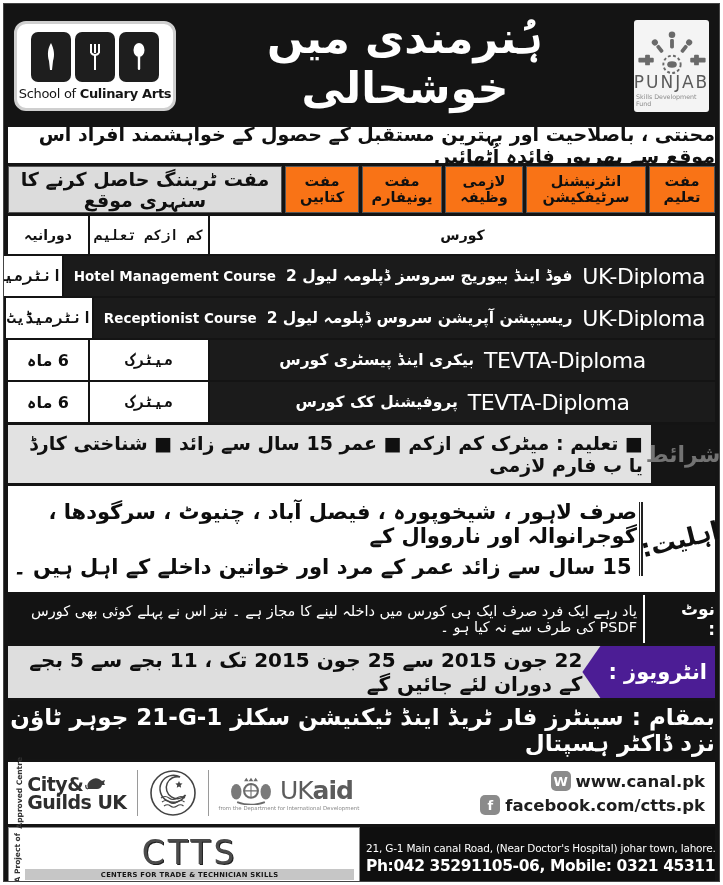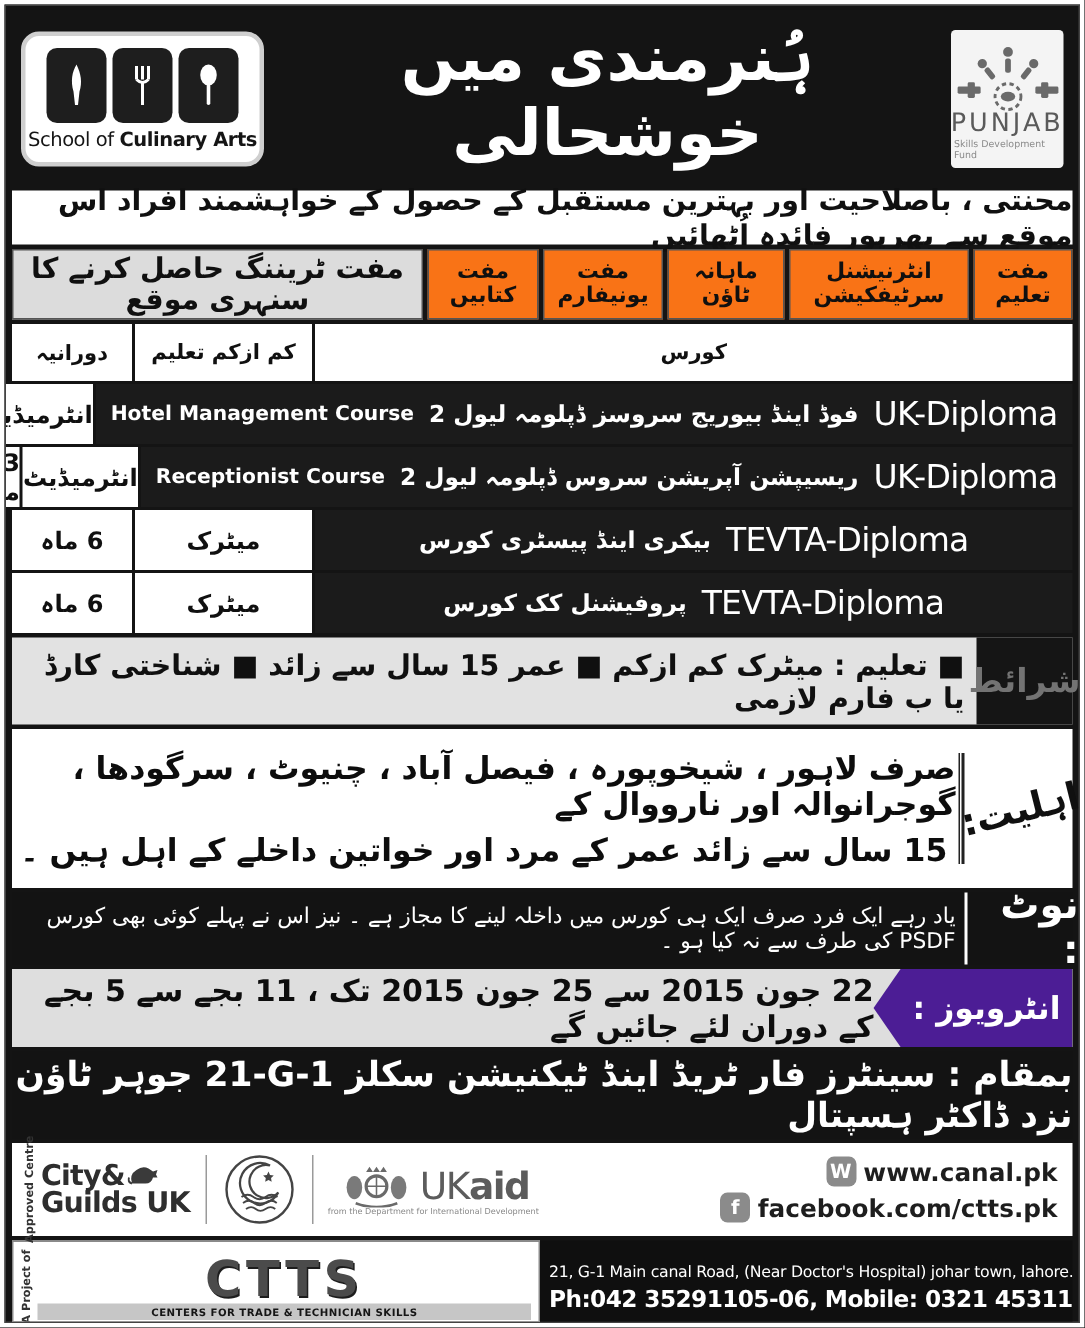--- a/index.html
+++ b/index.html
@@ -34,21 +34,21 @@
   .b0 { width:66px; } .b1 { width:120px; } .b2 { width:78px; } .b3 { width:80px; } .b4 { width:74px; }
   .benefit-highlight { flex:1; background:#dcdcdc; font-size:19px; }
 
   
   .tbl { flex:none; display:flex; flex-direction:column; gap:2px; }
   .tr { display:flex; direction:rtl; gap:2px; height:40px; }
   .tr.head { height:38px; }
   .cell { display:flex; align-items:center; justify-content:center; }
   .th { background:#fff; color:#101010; font-weight:bold; font-size:14px; }
   .td-light { background:#fff; color:#101010; font-size:16px; font-weight:bold; }
-  .col-course { flex:1; } .col-edu { width:118px; } .col-dur { width:80px; }
+  .col-course { flex:1; } .col-edu { width:118px;font-family:Liberation Mono, monospace; } .col-dur { width:80px; }
   .course-dark { background:#1b1b1b; color:#fff; display:flex; align-items:center; padding:0 10px; gap:10px; direction:rtl; }
   .course-dark.centered { justify-content:center; }
   .diploma { font-size:22px; letter-spacing:-0.5px; direction:ltr; white-space:nowrap; }
   .course-ur { font-size:15.5px; font-weight:bold; white-space:nowrap; }
   .course-en { font-size:13.5px; font-weight:bold; margin-right:auto; direction:ltr; white-space:nowrap; }
 
   
   .conditions { flex:none; height:58px; background:#e2e2e2; display:flex; direction:rtl; }
   .cond-label { flex:none; width:64px; background:#151515; color:#737373; display:flex; align-items:center; justify-content:center;
                 font-size:22px; font-weight:bold;text-align:right; }
@@ -56,21 +56,21 @@
                color:#101010; padding:0 8px; }
 
   .elig { flex:none; height:106px; background:#fff; display:flex; direction:rtl; align-items:stretch; }
   .elig-label { flex:none; width:70px; display:flex; align-items:center; justify-content:center;
                 font-size:25px; font-weight:bold; color:#101010; transform:rotate(-14deg); }
   .elig-bar { flex:none; width:4px; border-right:2px solid #222; border-left:1px solid #222; margin:16px 2px; }
   .elig-text { flex:1; display:flex; flex-direction:column; justify-content:center; align-items:center; gap:7px;
                font-size:21px; font-weight:bold; color:#0d0d0d; }
 
   .note { flex:none; height:48px; background:#131313; color:#fff; display:flex; direction:rtl; }
-  .note-label { flex:none; width:72px; display:flex; align-items:center; justify-content:center; font-size:26px;
+  .note-label { flex:none; width:72px; display:flex; align-items:center; justify-content:center; font-size:17px;
                 font-weight:bold; border-left:2px solid #fff;padding-left:26px; }
   .note-text { flex:1; display:flex; align-items:center; justify-content:center; font-size:14.5px; padding:0 6px; }
 
   .interviews { flex:none; height:52px; background:#dedede; display:flex; direction:rtl; }
   .int-label { flex:none; background:#4c1d95; color:#fff; display:flex; align-items:center;
                padding:0 8px 0 26px; font-size:21px; font-weight:bold;
                clip-path:polygon(100% 0, 18px 0, 0 50%, 18px 100%, 100% 100%); }
   .int-text { flex:1; display:flex; align-items:center; justify-content:center; font-size:20px; font-weight:bold; color:#0d0d0d; }
 
   .venue { flex:none; height:58px; background:#131313; color:#fff; display:flex; align-items:center; justify-content:center;
@@ -92,21 +92,21 @@
   .links { margin-left:auto; display:flex; flex-direction:column; align-items:flex-end; gap:4px; padding-right:2px; }
   .link-row { display:flex; align-items:center; gap:5px; font-size:16.5px; font-weight:bold; color:#1e1e1e; }
   .icon-sq { width:20px; height:20px; background:#8b8b8b; color:#fff; border-radius:5px; display:flex;
              align-items:center; justify-content:center; font-size:13px; font-weight:bold; }
 
   
   .footer { flex:none; height:62px; display:flex; }
   .ctts-box { flex:none; width:352px; background:#fff; border:1px solid #8a8a8a; display:flex; align-items:center;
               padding:2px 5px; gap:3px; }
   .ctts-main { flex:1; display:flex; flex-direction:column; align-items:center; }
-  .ctts-letters { font-size:33px; font-weight:700; color:#4b4b4b; letter-spacing:3px; line-height:1;
+  .ctts-letters { font-size:33px; font-weight:400; color:#4b4b4b; letter-spacing:3px; line-height:1;
                   text-shadow:1px 1px 0 #1d1d1d; }
   .ctts-strip { width:100%; background:#c6c6c6; text-align:center; font-size:6.8px; font-weight:bold; color:#151515;
                 padding:1.5px 0; letter-spacing:0.3px; }
   .footer-right { flex:1; background:#0f0f0f; color:#fff; display:flex; flex-direction:column; justify-content:center;
                   padding:2px 6px; gap:3px; overflow:hidden; }
   .addr { font-size:10.5px; letter-spacing:-0.2px; white-space:nowrap; }
   .phone { font-size:15.5px; font-weight:bold; letter-spacing:-0.4px; white-space:nowrap; }
 </style>
 </head>
 <body>
@@ -169,21 +169,21 @@
         <div class="psdf-name">PUNJAB</div>
         <div class="psdf-sub">Skills Development Fund</div>
       </div>
     </div>
 
     <div class="banner urdu">محنتی ، باصلاحیت اور بہترین مستقبل کے حصول کے خواہشمند افراد اس موقع سے بھرپور فائدہ اُٹھائیں</div>
 
     <div class="benefits">
       <div class="benefit urdu b0">مفت تعلیم</div>
       <div class="benefit urdu b1">انٹرنیشنل سرٹیفکیشن</div>
-      <div class="benefit urdu b2">ماہانہ ٹاؤن</div>
+      <div class="benefit urdu b2">لازمی وظیفہ</div>
       <div class="benefit urdu b3">مفت یونیفارم</div>
       <div class="benefit urdu b4">مفت کتابیں</div>
       <div class="benefit urdu benefit-highlight">مفت ٹریننگ حاصل کرنے کا سنہری موقع</div>
     </div>
 
     <div class="tbl">
       <div class="tr head">
         <div class="cell th urdu col-course">کورس</div>
         <div class="cell th urdu col-edu">کم ازکم تعلیم</div>
         <div class="cell th urdu col-dur">دورانیہ</div>

